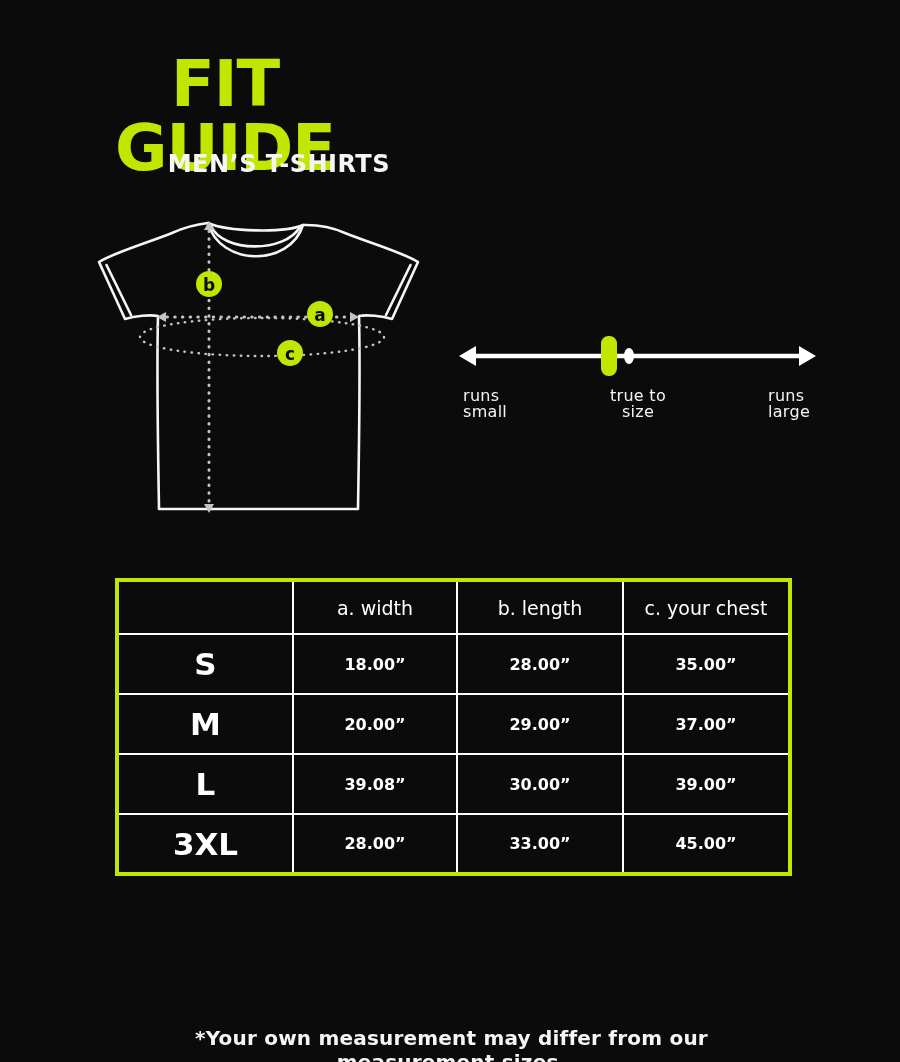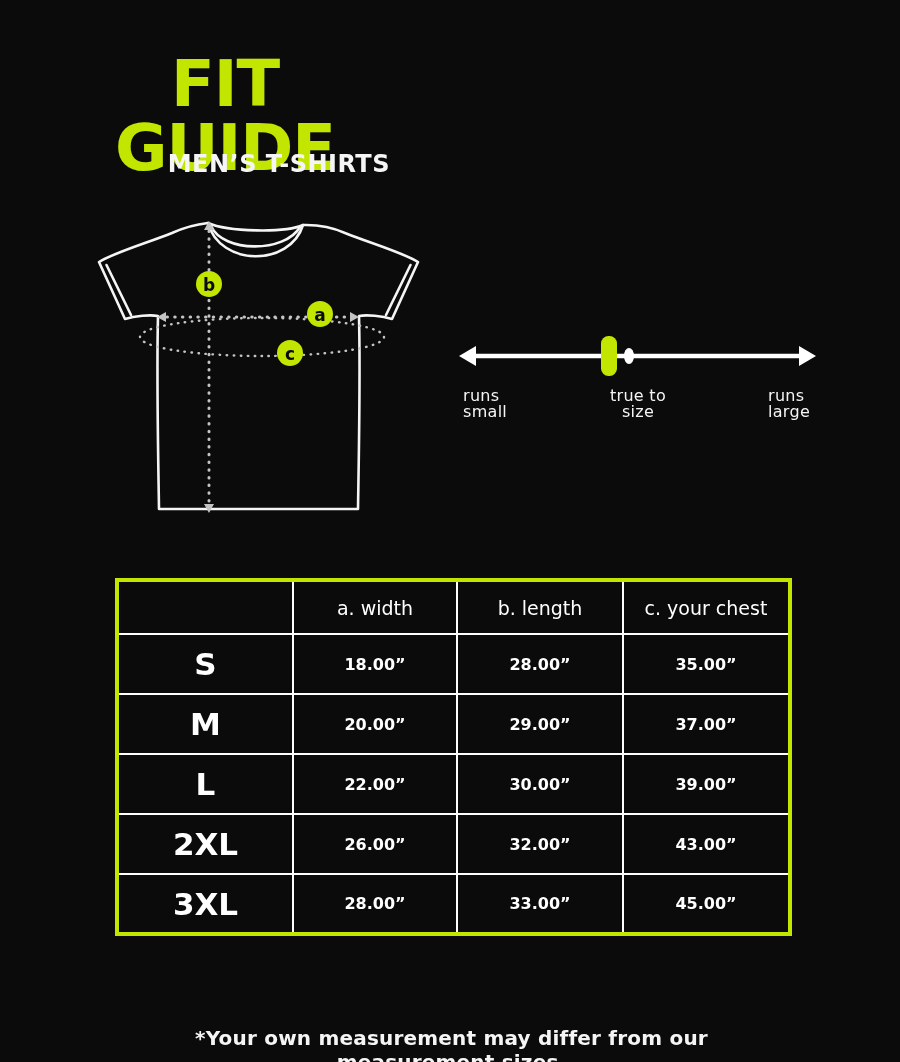--- a/index.html
+++ b/index.html
@@ -217,29 +217,23 @@
         <td class="val-cell">35.00”</td>
       </tr>
       <tr>
         <td class="size-cell">M</td>
         <td class="val-cell">20.00”</td>
         <td class="val-cell">29.00”</td>
         <td class="val-cell">37.00”</td>
       </tr>
       <tr>
         <td class="size-cell">L</td>
-        <td class="val-cell">22.00”</td>
+        <td class="val-cell">39.08”</td>
         <td class="val-cell">30.00”</td>
         <td class="val-cell">39.00”</td>
-      </tr>
-      <tr>
-        <td class="size-cell">2XL</td>
-        <td class="val-cell">26.00”</td>
-        <td class="val-cell">32.00”</td>
-        <td class="val-cell">43.00”</td>
       </tr>
       <tr>
         <td class="size-cell">3XL</td>
         <td class="val-cell">28.00”</td>
         <td class="val-cell">33.00”</td>
         <td class="val-cell">45.00”</td>
       </tr>
     </tbody>
   </table>
 

